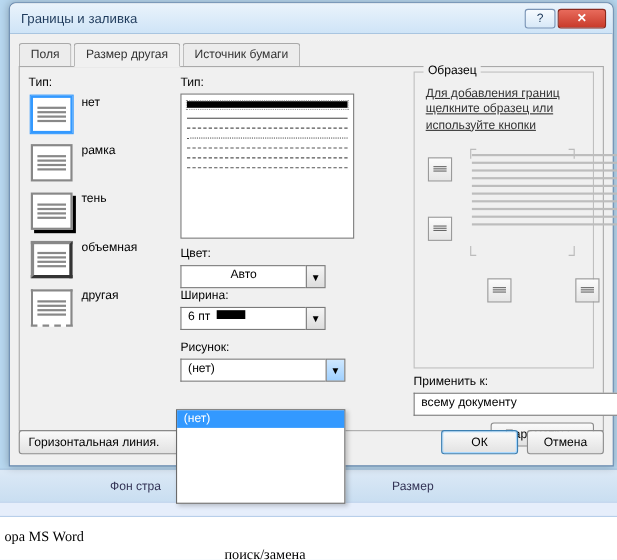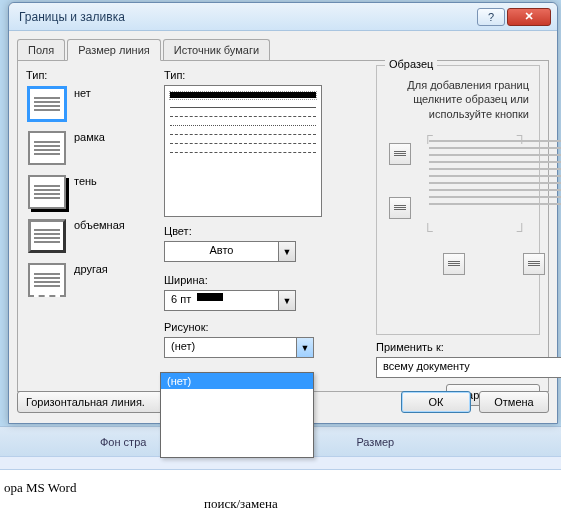--- a/index.html
+++ b/index.html
@@ -152,21 +152,21 @@
   .fieldset {
     border: 1px solid #bfbfbf;
     padding: 6px;
     position: relative;
     height: 270px;
   }
   .fieldset .legend {
     position: absolute; top: -8px; left: 8px;
     background: #f0f0f0; padding: 0 4px;
   }
-  .hint { text-align: right; color: #333; line-height: 1.3; margin: 6px 4px 10px; }
+  .hint { text-align: left; color: #333; line-height: 1.3; margin: 6px 4px 10px; text-decoration: underline; }
   .preview-grid {
     position: relative;
     height: 150px;
   }
   .mini-btn {
     width: 22px; height: 22px;
     border: 1px solid #9a9a9a;
     background: linear-gradient(#fbfbfb,#e6e6e6);
     display:inline-flex; align-items:center; justify-content:center;
   }
@@ -248,21 +248,21 @@
   <div class="titlebar">
     <span>Границы и заливка</span>
     <span class="spacer"></span>
     <span class="tb-btn">?</span>
     <span class="tb-btn tb-close">✕</span>
   </div>
 
   <div class="body">
     <div class="tabbar">
       <div class="tab">Поля</div>
-      <div class="tab active">Размер линия</div>
+      <div class="tab active">Размер другая</div>
       <div class="tab">Источник бумаги</div>
     </div>
 
     <div class="panel">
 
       <div class="col-left">
         <div class="label">Тип:</div>
         <div class="icon-list">
           <div class="item sel">
             <div class="icon-box">
@@ -335,21 +335,21 @@
         </div>
 
         <div class="label" style="margin-top:8px">Цвет:</div>
         <div class="combo">
           <div class="cval" style="justify-content:center">
               <span>Авто</span>
             </div>
           <div class="cbtn">▼</div>
         </div>
 
-        <div class="label" style="margin-top:12px">Ширина:</div>
+        <div class="label" style="margin-top:1px">Ширина:</div>
         <div class="combo">
           <div class="cval">
               <span>6 пт</span>
               <span class="swatch"></span>
             </div>
           <div class="cbtn">▼</div>
         </div>
 
         <div class="label" style="margin-top:10px">Рисунок:</div>
         <div class="combo" style="width:150px">

